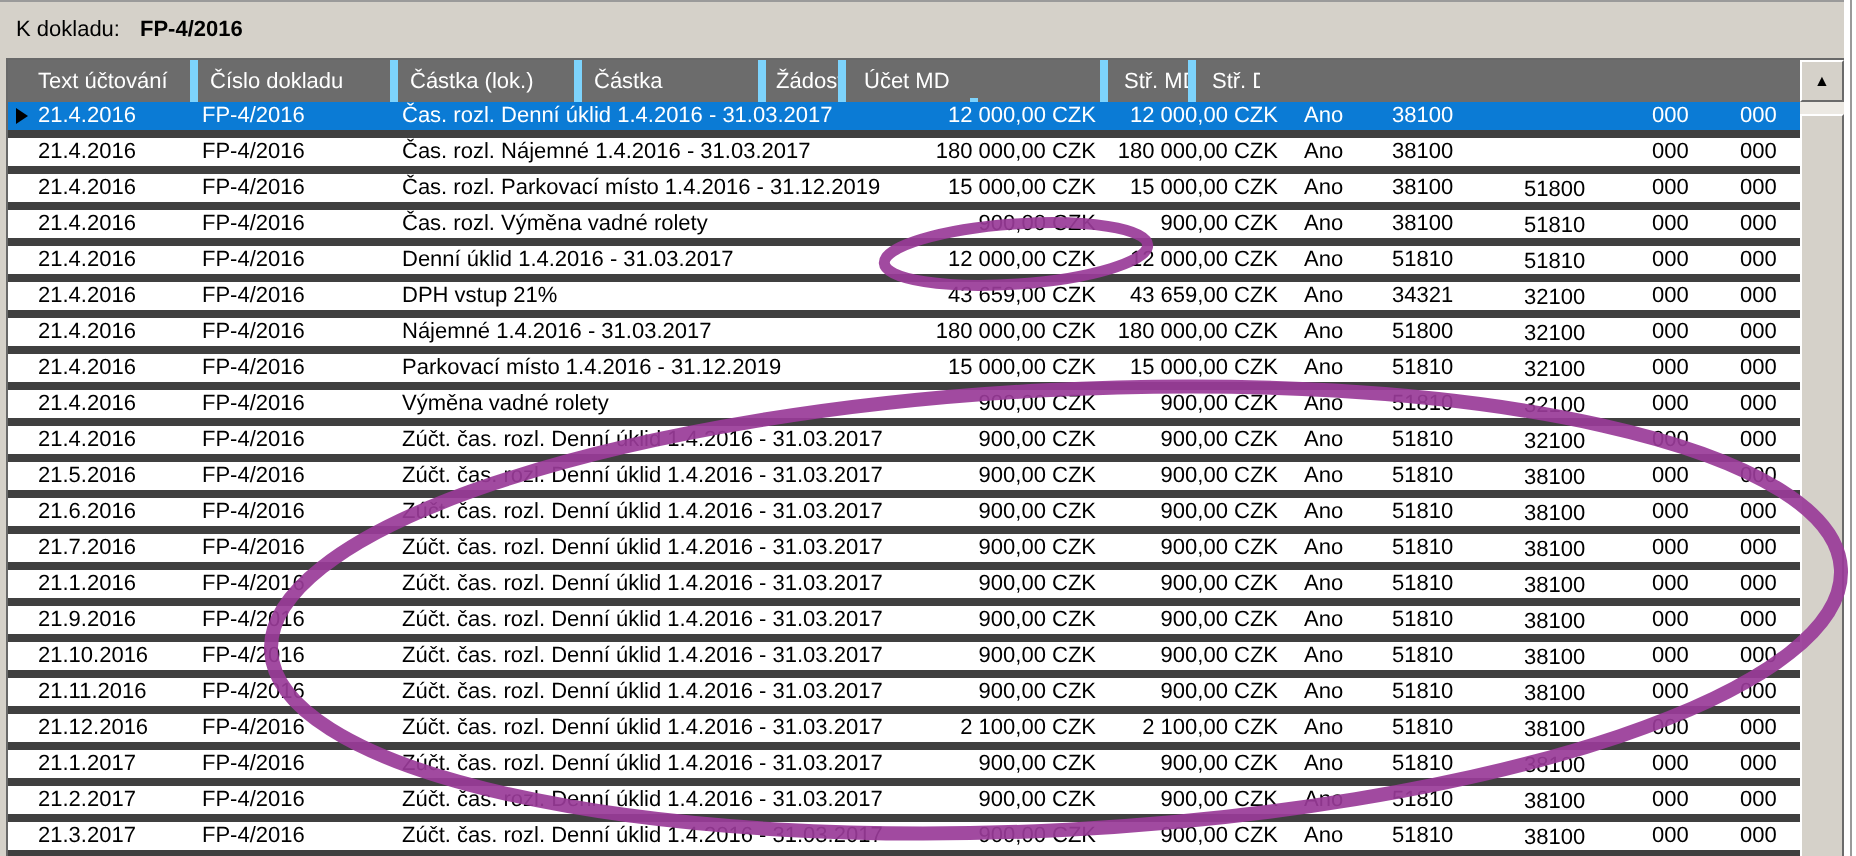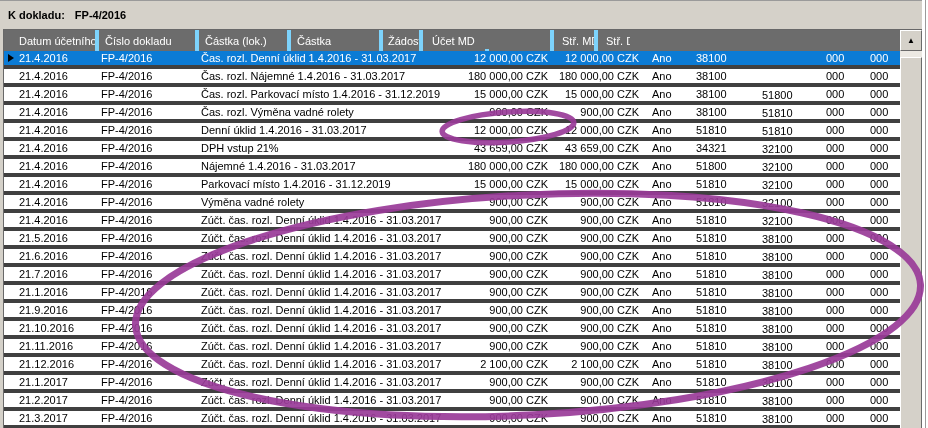--- a/index.html
+++ b/index.html
@@ -12,21 +12,21 @@
     color: #000;
   }
   .screen { position: absolute; inset: 0; }
 
   
   .topbar {
     position: absolute; left: 0; top: 0; width: 922px; height: 29px;
     background: #d5d1c9; border-top: 1px solid #9a9a9a;
     display: flex; align-items: center; padding-left: 8px;
   }
-  .topbar .lbl { color: #000; font-weight: bold; }
+  .topbar .lbl { color: #000; }
   .topbar .val { font-weight: bold; margin-left: 10px; }
 
   
   .panel {
     position: absolute; left: 3px; top: 29px; width: 919px; height: 399px;
     background: #fff;
     border-top: 1px solid #686868; border-left: 1px solid #686868;
   }
 
   
@@ -101,21 +101,21 @@
 
 <div class="screen">
 
   <div class="topbar">
     <span class="lbl">K dokladu:</span>
     <span class="val">FP-4/2016</span>
   </div>
 
   <div class="panel">
     <div class="thead">
-      <div class="th c-datum">Datum účetního</div>
+      <div class="th c-datum">Text účtování</div>
       <div class="th c-cislo">Číslo dokladu</div>
       <div class="th c-lok num">Částka (lok.)</div>
       <div class="th c-castka num">Částka</div>
       <div class="th c-zadost">Žádost</div>
       <div class="th c-md">Účet MD</div>
       <div class="th c-d">Účet D</div>
       <div class="th c-smd">Stř. MD</div>
       <div class="th c-sd">Stř. D</div>
     </div>
 

